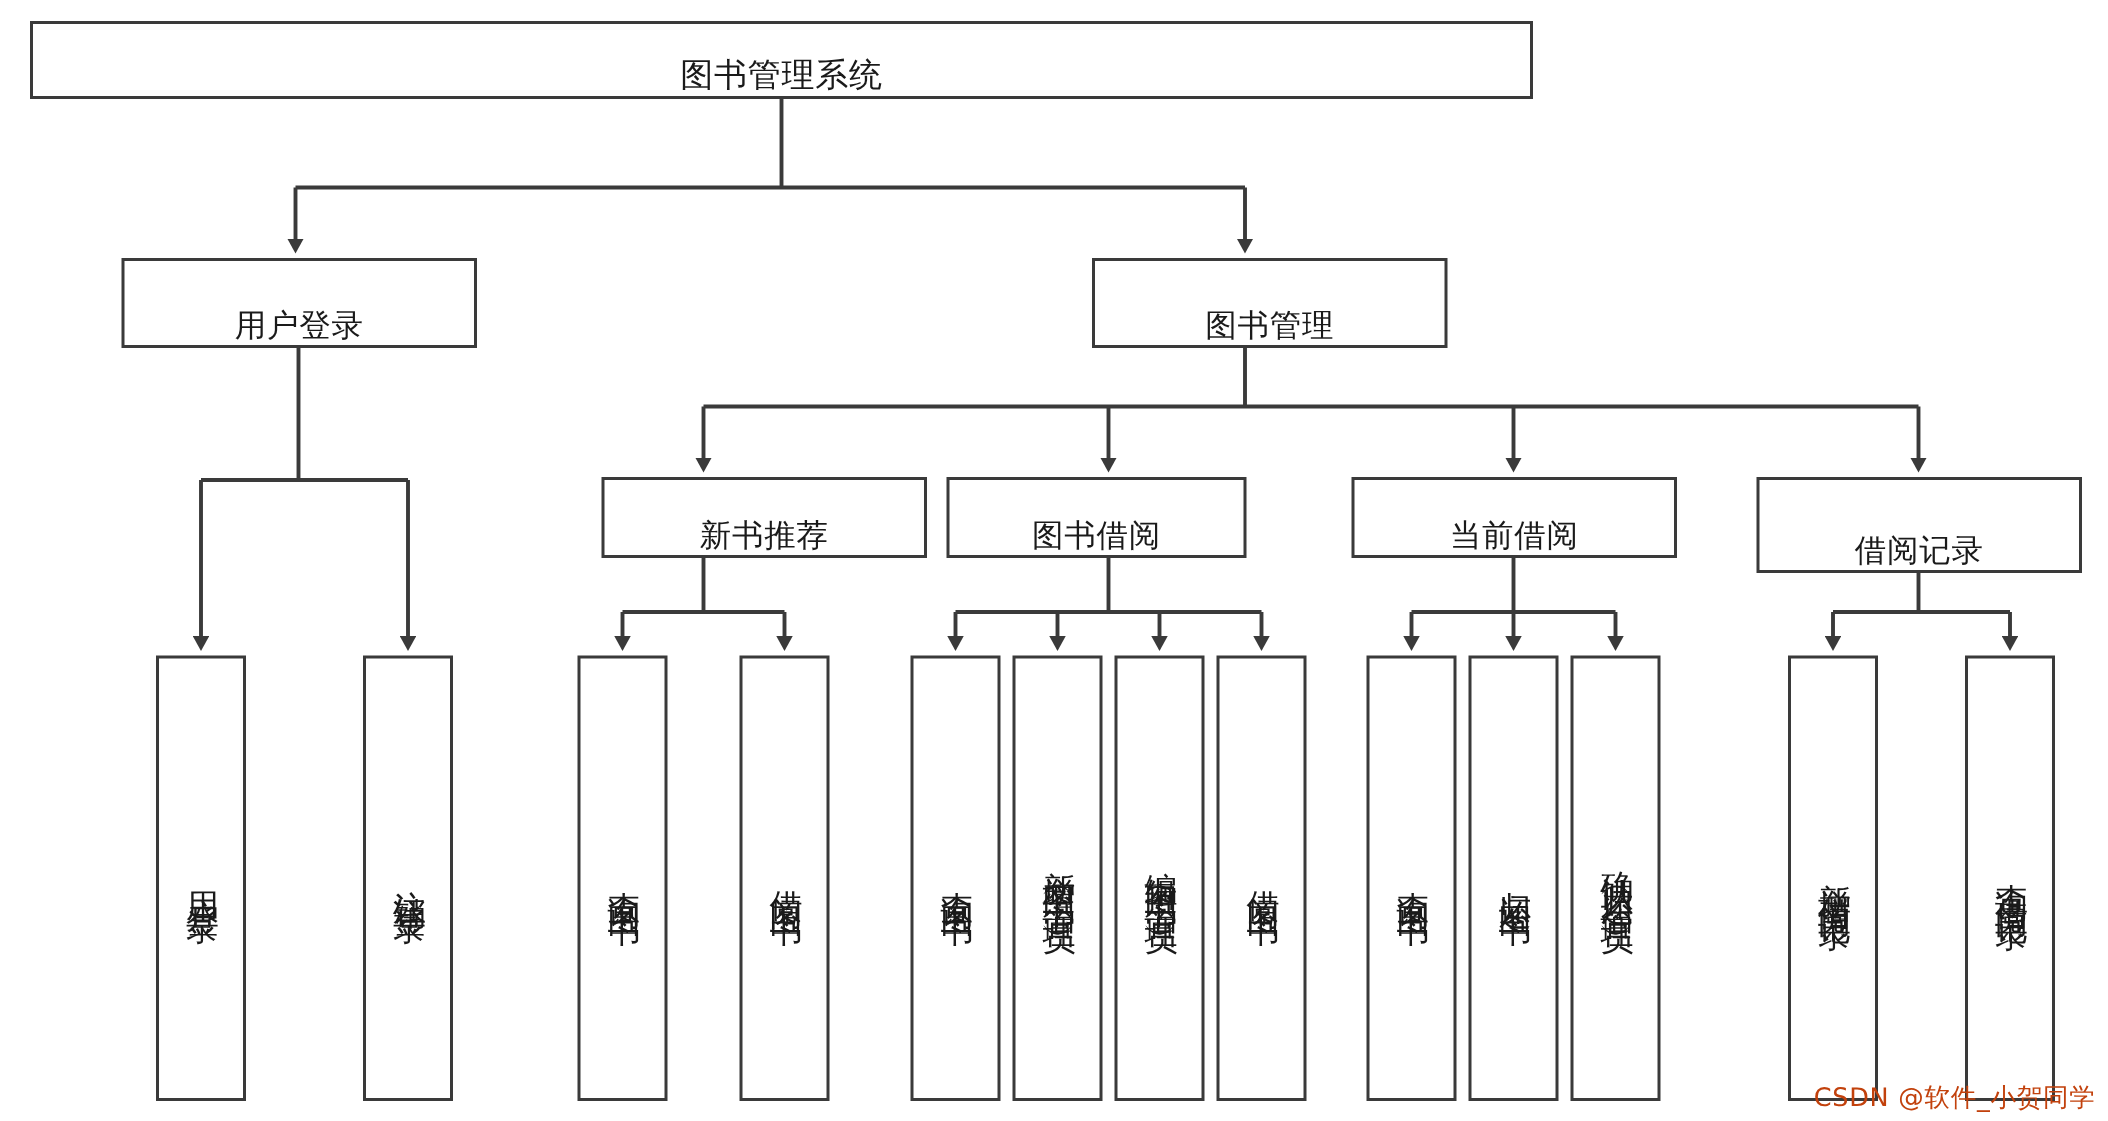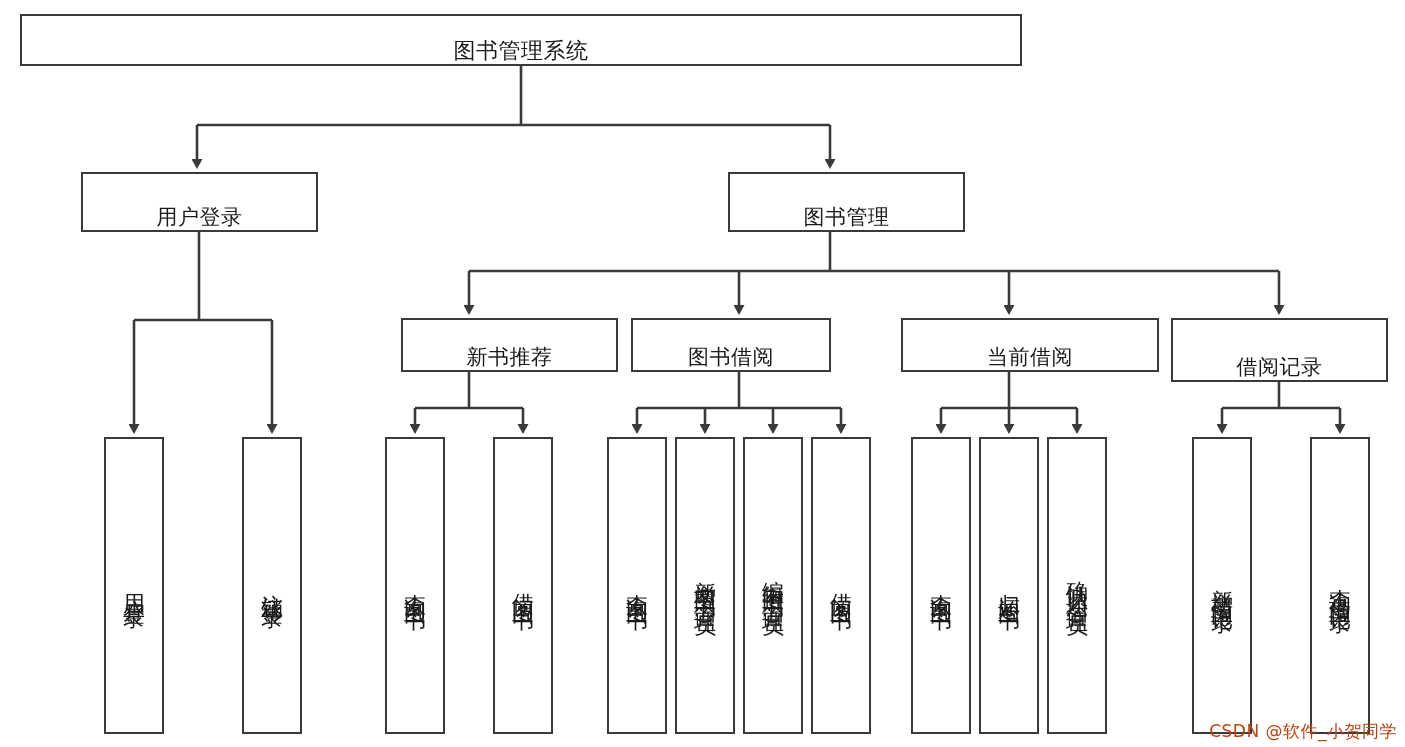--- a/index.html
+++ b/index.html
@@ -139,21 +139,21 @@
   <div class="node h" style="left:728px; top:172px; width:237px; height:60px;">
     <span class="node-label">图书管理</span>
   </div>
 
   <div class="node h" style="left:361px; top:318px; width:217px; height:54px;margin-left:40px;">
     <span class="node-label">新书推荐</span>
   </div>
   <div class="node h" style="left:631px; top:318px; width:200px; height:54px;">
     <span class="node-label">图书借阅</span>
   </div>
-  <div class="node h" style="left:901px; top:318px; width:258px; height:54px;">
+  <div class="node h" style="left:901px; top:318px; width:217px; height:54px;">
     <span class="node-label">当前借阅</span>
   </div>
   <div class="node h" style="left:1171px; top:318px; width:217px; height:64px;">
     <span class="node-label">借阅记录</span>
   </div>
 
   <div class="node v" style="left:104px; top:437px; width:60px; height:297px;">
     <span class="node-label">用户登录</span>
   </div>
   <div class="node v" style="left:242px; top:437px; width:60px; height:297px;">

